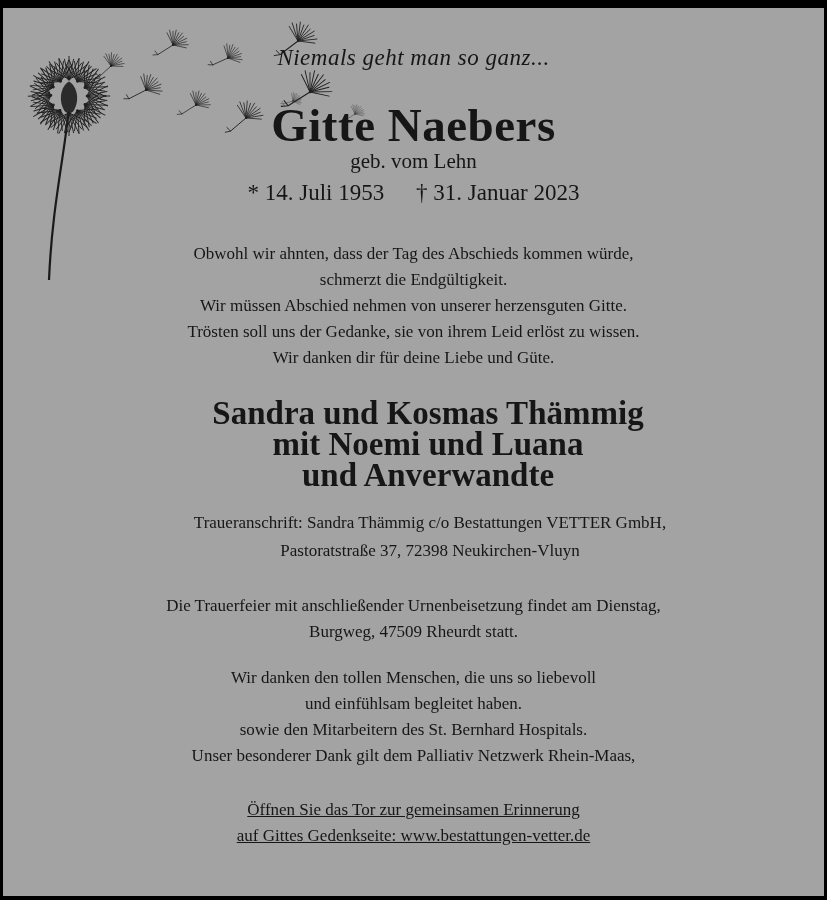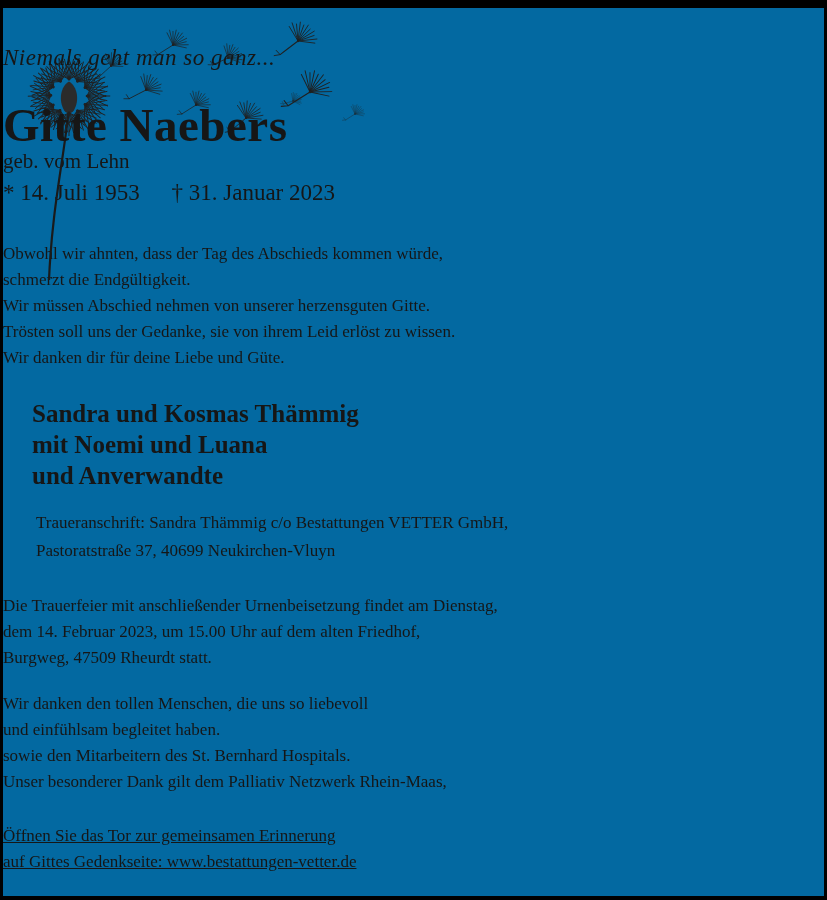--- a/index.html
+++ b/index.html
@@ -1,28 +1,28 @@
 <!DOCTYPE html>
 <html><head>
 <meta charset="utf-8">
 <style>
   html, body { margin: 0; padding: 0; background: #ffffff; }
   .notice {
     position: relative;
     width: 827px;
     height: 900px;
     box-sizing: border-box;
-    background: #0369a1;
+    background: #a3a3a3;
     border-style: solid;
     border-color: #000000;
     border-width: 8px 3px 4px 3px;
     overflow: hidden;
     font-family: "Liberation Serif", "DejaVu Serif", serif;
     color: #161616;
-    text-align: left;
+    text-align: center;
   }
   .dandelion {
     position: absolute;
     left: 0;
     top: 0;
     width: 380px;
     height: 295px;
     pointer-events: none;
   }
   .quote {
@@ -50,21 +50,21 @@
   }
   .dates {
     margin-top: 8px;
     font-size: 23px;
     line-height: 26px;
   }
   .dates .death { margin-left: 26px; }
   .block { font-size: 17px; line-height: 26px; }
   .block .line { white-space: nowrap; }
   .obituary   { margin-top: 35px; }
-  .mourners   { margin-top: 27px; font-size: 25px; line-height: 31px; font-weight: bold; padding-left: 29px; }
+  .mourners   { margin-top: 27px; font-size: 33px; line-height: 31px; font-weight: bold; padding-left: 29px; }
   .address    { margin-top: 18px; line-height: 28px; padding-left: 33px; }
   .funeral    { margin-top: 28px; }
   .thanks     { margin-top: 20px; }
   .memorial   { margin-top: 28px; text-decoration: underline; }
 </style>
 </head>
 <body>
 
 <div class="notice">
 
@@ -143,26 +143,25 @@
   </div>
 
   <div class="block mourners">
     <div class="line">Sandra und Kosmas Thämmig</div>
     <div class="line">mit Noemi und Luana</div>
     <div class="line">und Anverwandte</div>
   </div>
 
   <div class="block address">
     <div class="line">Traueranschrift: Sandra Thämmig c/o Bestattungen VETTER GmbH,</div>
-    <div class="line">Pastoratstraße 37, 40699 Neukirchen-Vluyn</div>
+    <div class="line">Pastoratstraße 37, 72398 Neukirchen-Vluyn</div>
   </div>
 
   <div class="block funeral">
     <div class="line">Die Trauerfeier mit anschließender Urnenbeisetzung findet am Dienstag,</div>
-    <div class="line">dem 14. Februar 2023, um 15.00 Uhr auf dem alten Friedhof,</div>
     <div class="line">Burgweg, 47509 Rheurdt statt.</div>
   </div>
 
   <div class="block thanks">
     <div class="line">Wir danken den tollen Menschen, die uns so liebevoll</div>
     <div class="line">und einfühlsam begleitet haben.</div>
     <div class="line">sowie den Mitarbeitern des St. Bernhard Hospitals.</div>
     <div class="line">Unser besonderer Dank gilt dem Palliativ Netzwerk Rhein-Maas,</div>
   </div>
 

